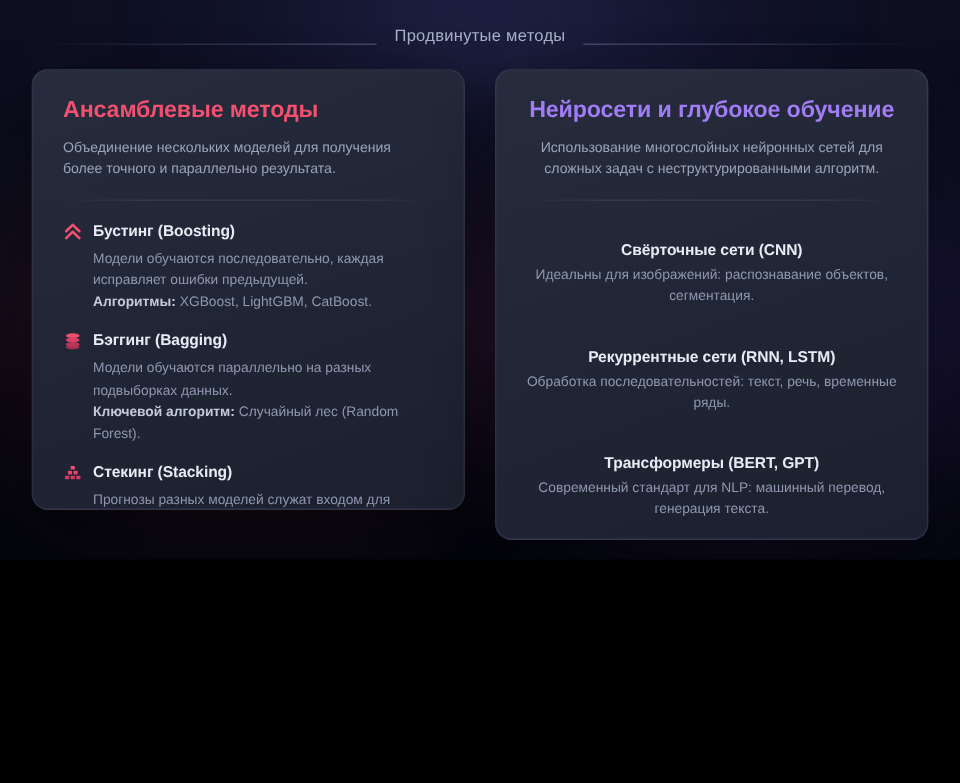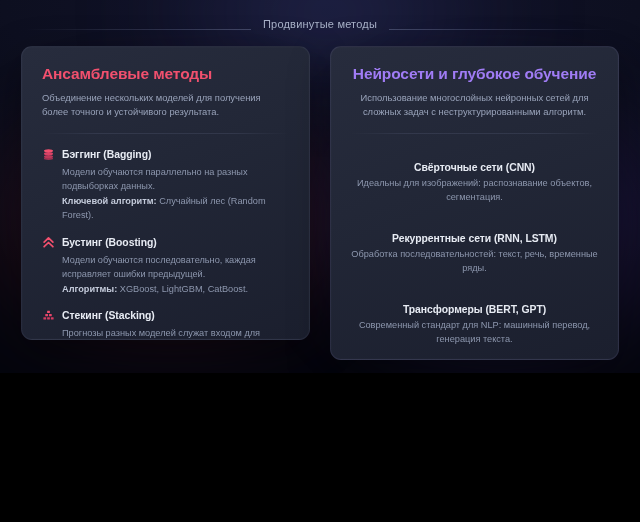--- a/index.html
+++ b/index.html
@@ -241,55 +241,55 @@
     <div id="section-header">
       <div class="rule" id="rule-left"></div>
       <div id="section-title">Продвинутые методы</div>
       <div class="rule" id="rule-right"></div>
     </div>
 
     <div class="card" id="card-ensemble">
 
       <div class="card-title" id="title-ensemble">Ансамблевые методы</div>
 
-      <div class="card-desc">Объединение нескольких моделей для получения более точного и устойчивого результата.</div>
+      <div class="card-desc">Объединение нескольких моделей для получения более точного и параллельно результата.</div>
 
       <div class="card-divider"></div>
 
       <div id="ensemble-list">
+
+        <div class="ens-item">
+          <div class="ens-head">
+            <svg class="ens-icon" viewBox="0 0 16 16">
+              <path d="M2.6 7.6 L8 2.4 L13.4 7.6" fill="none" stroke="#f2506e" stroke-width="2.1" stroke-linecap="round" stroke-linejoin="round"></path>
+              <path d="M2.6 13.2 L8 8.0 L13.4 13.2" fill="none" stroke="#f2506e" stroke-width="2.1" stroke-linecap="round" stroke-linejoin="round"></path>
+            </svg>
+            <span class="ens-name">Бустинг (Boosting)</span>
+          </div>
+          <div class="ens-body">
+            <span>Модели обучаются последовательно, каждая исправляет ошибки предыдущей.</span><br>
+            <span class="ens-algo-label">Алгоритмы:</span>
+            <span>XGBoost, LightGBM, CatBoost.</span>
+          </div>
+        </div>
 
         <div class="ens-item">
           <div class="ens-head">
             <svg class="ens-icon" viewBox="0 0 16 16">
               <ellipse cx="8" cy="3.4" rx="5.6" ry="2.0" fill="#f2506e"></ellipse>
               <ellipse cx="8" cy="7.0" rx="5.6" ry="2.0" fill="#e8446a" opacity="0.92"></ellipse>
               <ellipse cx="8" cy="10.6" rx="5.6" ry="2.0" fill="#d43b60" opacity="0.85"></ellipse>
               <ellipse cx="8" cy="12.9" rx="5.6" ry="1.8" fill="#bf3457" opacity="0.78"></ellipse>
             </svg>
             <span class="ens-name">Бэггинг (Bagging)</span>
           </div>
           <div class="ens-body">
             <span>Модели обучаются параллельно на разных подвыборках данных.</span><br>
             <span class="ens-algo-label">Ключевой алгоритм:</span>
             <span>Случайный лес (Random Forest).</span>
-          </div>
-        </div>
-
-        <div class="ens-item">
-          <div class="ens-head">
-            <svg class="ens-icon" viewBox="0 0 16 16">
-              <path d="M2.6 7.6 L8 2.4 L13.4 7.6" fill="none" stroke="#f2506e" stroke-width="2.1" stroke-linecap="round" stroke-linejoin="round"></path>
-              <path d="M2.6 13.2 L8 8.0 L13.4 13.2" fill="none" stroke="#f2506e" stroke-width="2.1" stroke-linecap="round" stroke-linejoin="round"></path>
-            </svg>
-            <span class="ens-name">Бустинг (Boosting)</span>
-          </div>
-          <div class="ens-body">
-            <span>Модели обучаются последовательно, каждая исправляет ошибки предыдущей.</span><br>
-            <span class="ens-algo-label">Алгоритмы:</span>
-            <span>XGBoost, LightGBM, CatBoost.</span>
           </div>
         </div>
 
         <div class="ens-item">
           <div class="ens-head">
             <svg class="ens-icon" viewBox="0 0 16 16">
               <rect x="6.3" y="2.0" width="3.4" height="3.0" rx="0.5" fill="#f2506e"></rect>
               <rect x="4.0" y="6.0" width="3.4" height="3.0" rx="0.5" fill="#e8446a"></rect>
               <rect x="8.6" y="6.0" width="3.4" height="3.0" rx="0.5" fill="#e8446a"></rect>
               <rect x="1.7" y="10.0" width="3.4" height="3.0" rx="0.5" fill="#d43b60"></rect>

